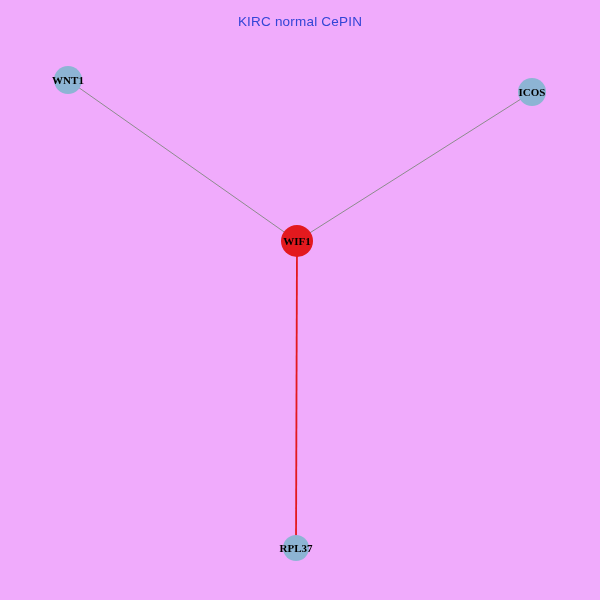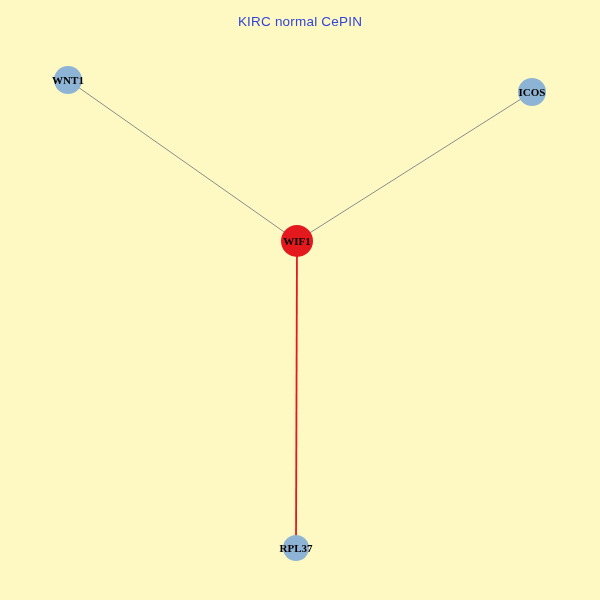--- a/index.html
+++ b/index.html
@@ -5,21 +5,21 @@
   html, body {
     margin: 0;
     padding: 0;
     background: #ffffff;
     font-family: "Liberation Sans", sans-serif;
   }
   .canvas {
     position: relative;
     width: 600px;
     height: 600px;
-    background: #fef9c3;
+    background: #f0abfc;
     overflow: hidden;
   }
   .plot-title {
     position: absolute;
     top: 14px;
     left: 0;
     width: 100%;
     text-align: center;
     font-size: 13.5px;
     font-weight: 500;

